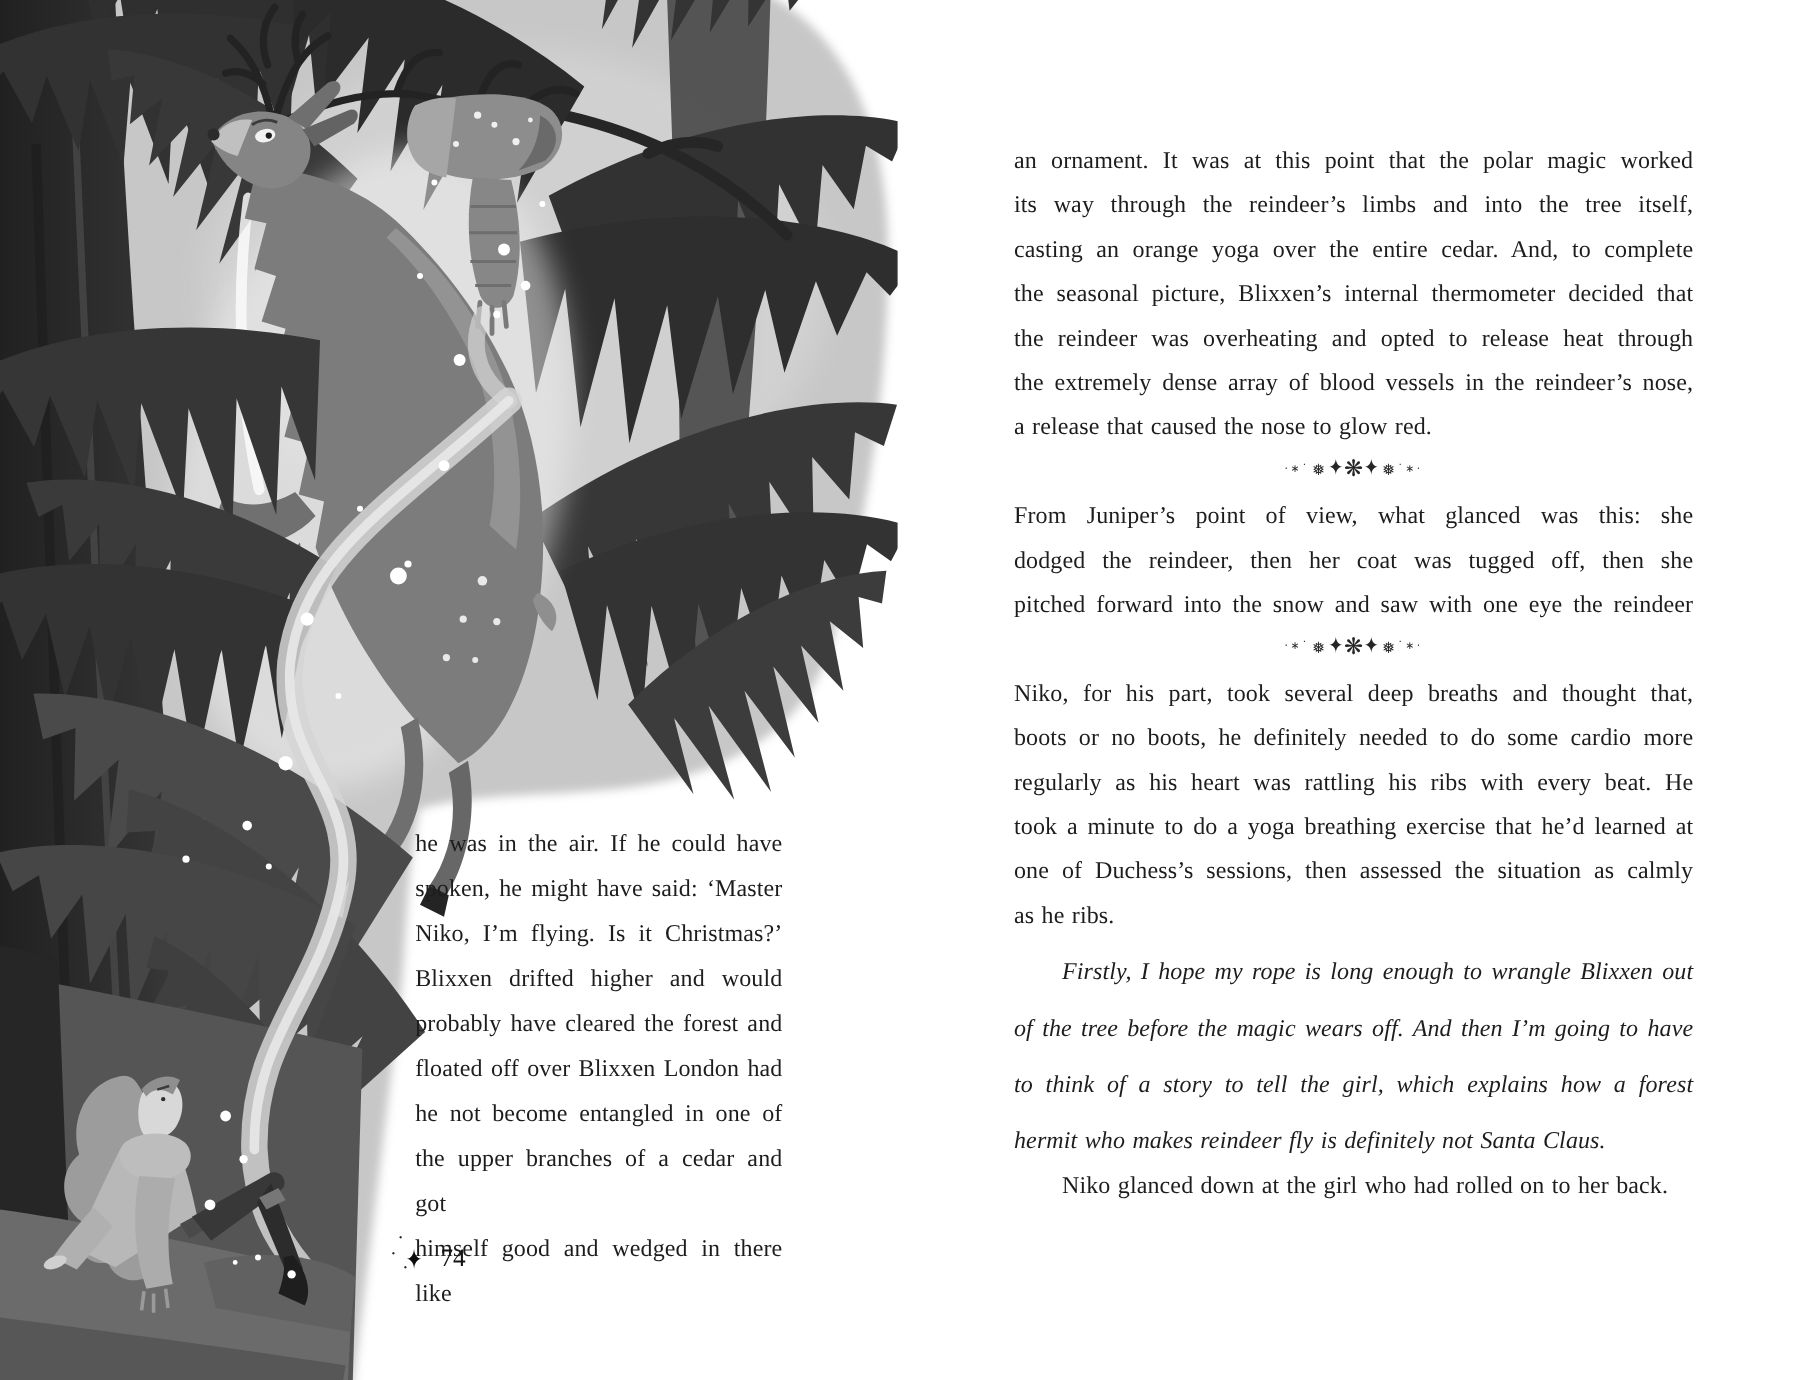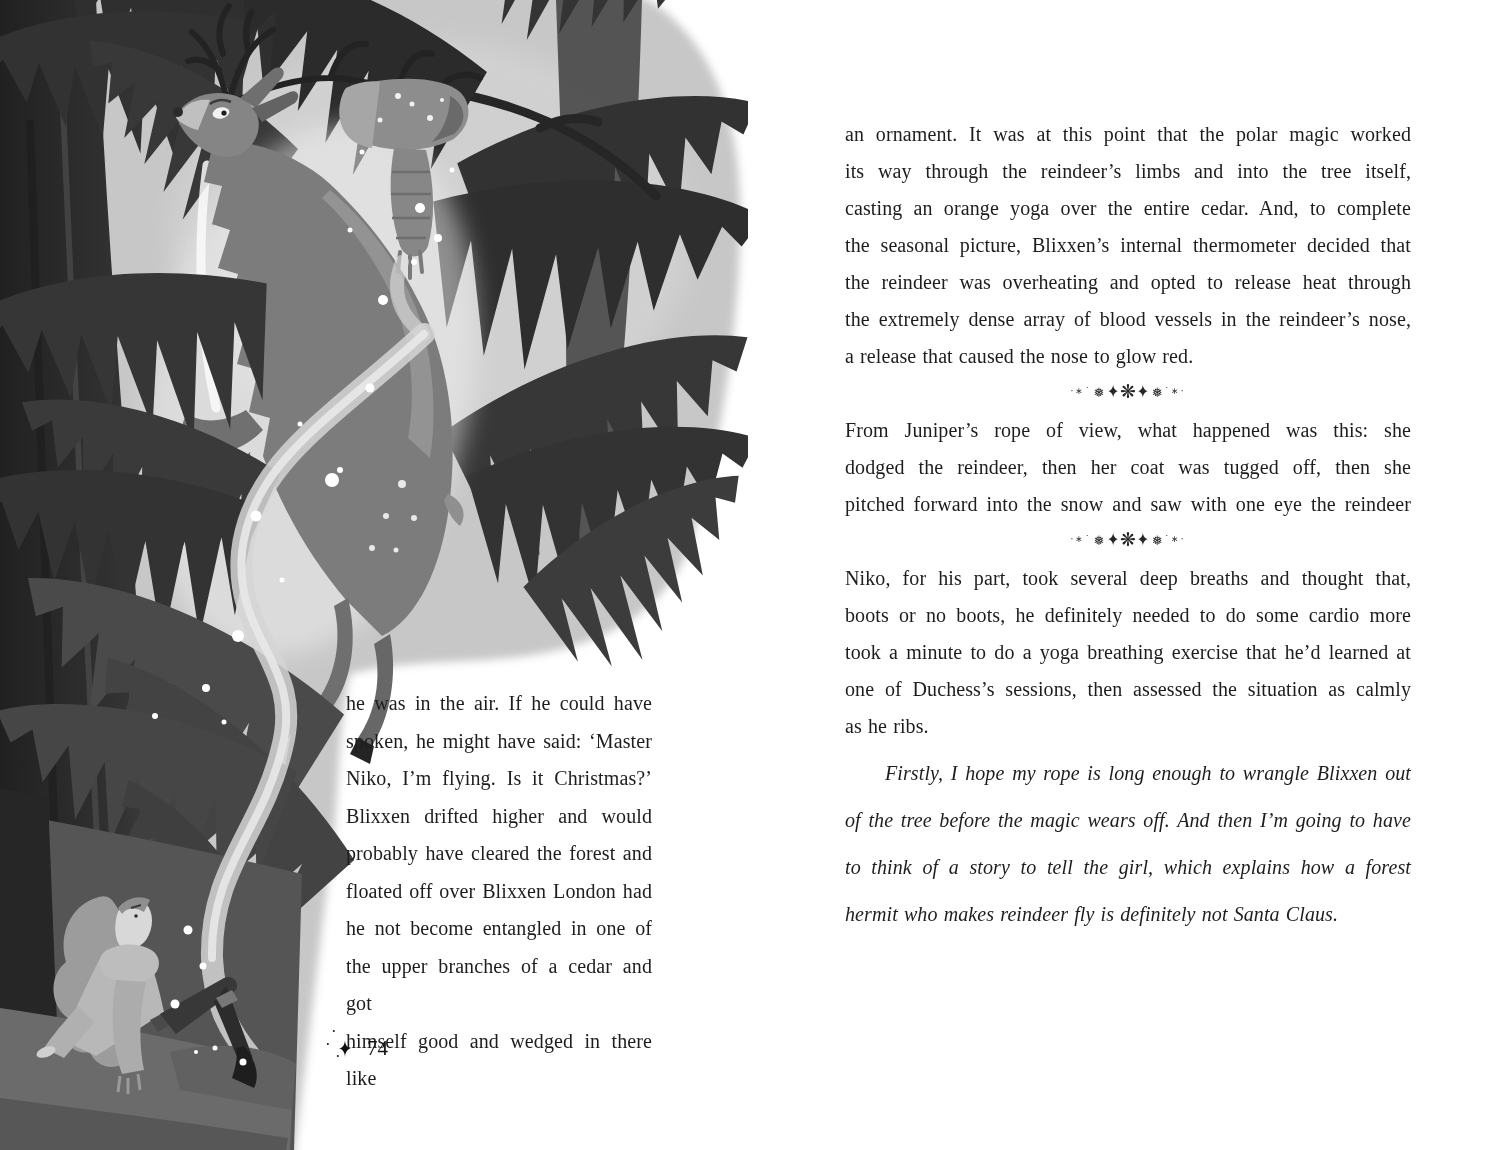--- a/index.html
+++ b/index.html
@@ -259,33 +259,37 @@
         <div class="line">an ornament. It was at this point that the polar magic worked</div>
         <div class="line">its way through the reindeer’s limbs and into the tree itself,</div>
         <div class="line">casting an orange yoga over the entire cedar. And, to complete</div>
         <div class="line">the seasonal picture, Blixxen’s internal thermometer decided that</div>
         <div class="line">the reindeer was overheating and opted to release heat through</div>
         <div class="line">the extremely dense array of blood vessels in the reindeer’s nose,</div>
         <div class="line lastline">a release that caused the nose to glow red.</div>
       </div>
       <div class="divider"><span class="d-dots">·∗˙</span><span class="d-small">❅</span><span class="d-star">✦</span><span class="d-big">❋</span><span class="d-star">✦</span><span class="d-small">❅</span><span class="d-dots">˙∗·</span></div>
       <div class="para normal">
-        <div class="line">From Juniper’s rope of view, what happened was this: she</div>
+        <div class="line">From Juniper’s point of view, what glanced was this: she</div>
         <div class="line">dodged the reindeer, then her coat was tugged off, then she</div>
         <div class="line">pitched forward into the snow and saw with one eye the reindeer</div>
       </div>
       <div class="divider"><span class="d-dots">·∗˙</span><span class="d-small">❅</span><span class="d-star">✦</span><span class="d-big">❋</span><span class="d-star">✦</span><span class="d-small">❅</span><span class="d-dots">˙∗·</span></div>
       <div class="para normal">
         <div class="line">Niko, for his part, took several deep breaths and thought that,</div>
         <div class="line">boots or no boots, he definitely needed to do some cardio more</div>
+        <div class="line">regularly as his heart was rattling his ribs with every beat. He</div>
         <div class="line">took a minute to do a yoga breathing exercise that he’d learned at</div>
         <div class="line">one of Duchess’s sessions, then assessed the situation as calmly</div>
         <div class="line lastline">as he ribs.</div>
       </div>
       <div class="para italic">
         <div class="line indent">Firstly, I hope my rope is long enough to wrangle Blixxen out</div>
         <div class="line">of the tree before the magic wears off. And then I’m going to have</div>
         <div class="line">to think of a story to tell the girl, which explains how a forest</div>
         <div class="line lastline">hermit who makes reindeer fly is definitely not Santa Claus.</div>
       </div>
+      <div class="para normal">
+        <div class="line lastline indent">Niko glanced down at the girl who had rolled on to her back.</div>
+      </div>
     </div>
 
 </div>
 
 </body></html>

